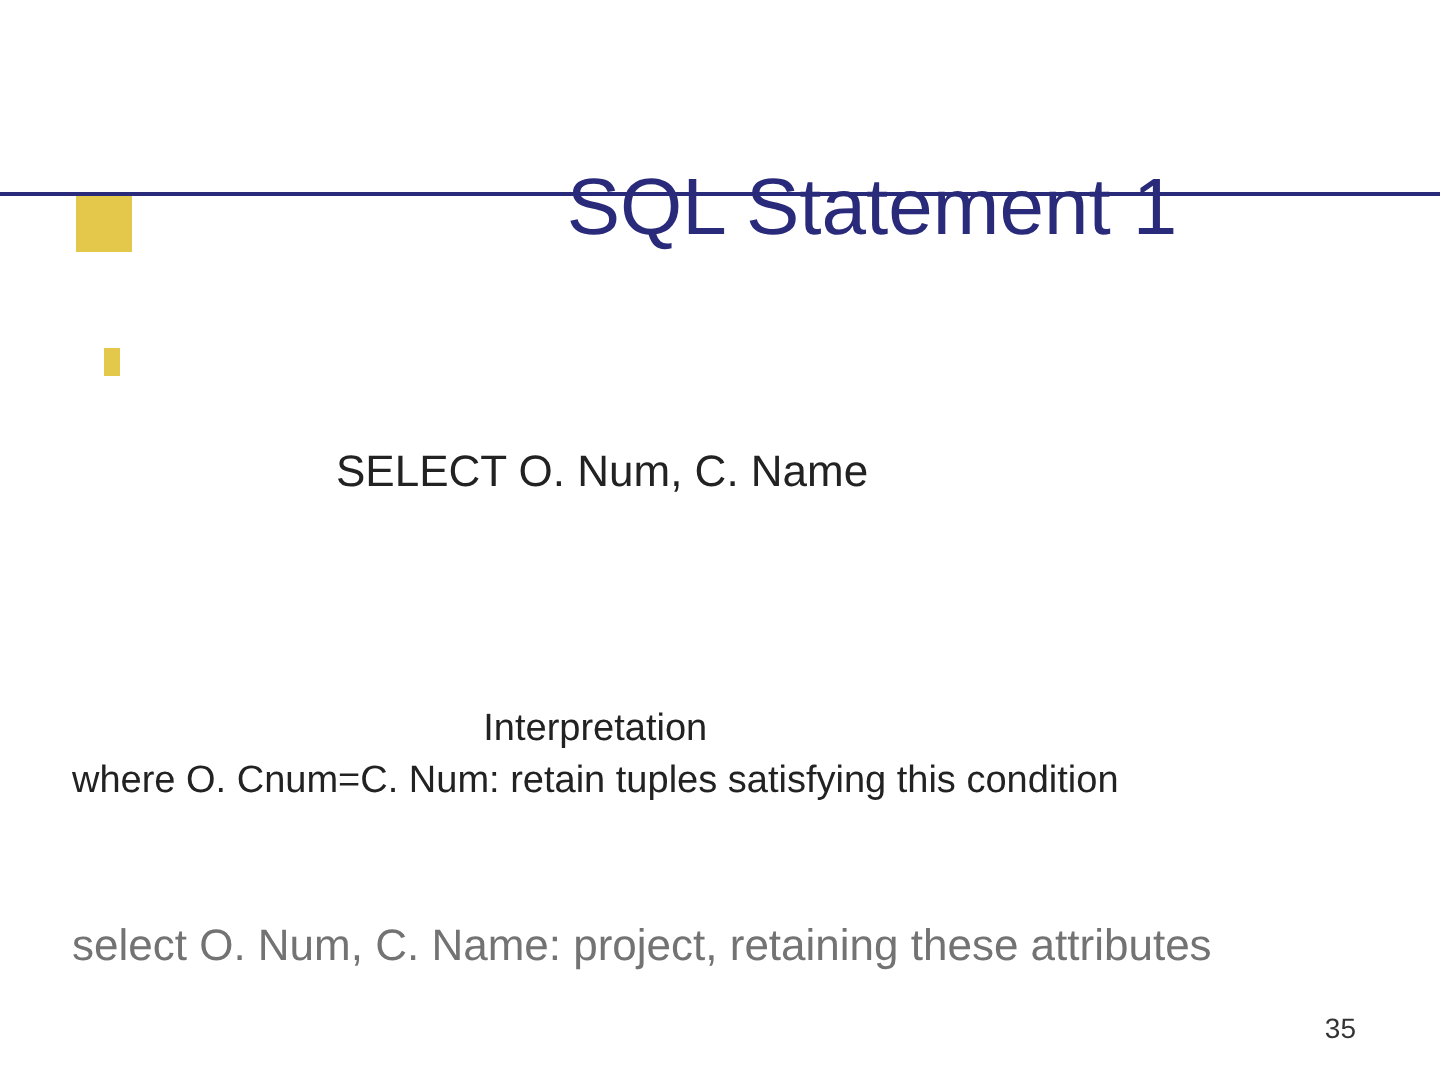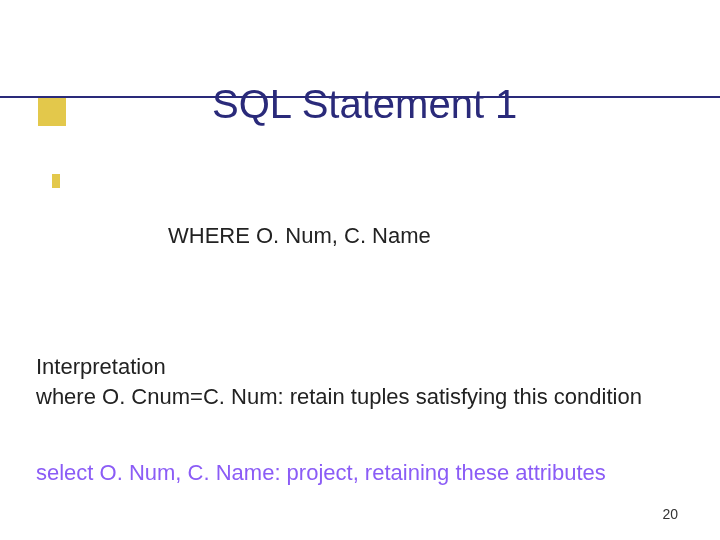--- a/index.html
+++ b/index.html
@@ -1,15 +1,15 @@
 <!DOCTYPE html>
 <html><head>
 <meta charset="utf-8">
 <style>
-  * { margin: 0; padding: 0; box-sizing: border-box; }
+  * { margin: 0; padding: 0; box-sizing: border-box; text-align: center; }
   body {
     width: 720px;
     height: 540px;
     background: #fff;
     font-family: Verdana, Geneva, sans-serif;
     position: relative;
     overflow: hidden;
   }
   .accent-square {
     position: absolute;
@@ -57,30 +57,30 @@
     left: 168px;
     top: 220px;
     font-size: 22px;
     color: #222;
     line-height: 1.45;
   }
   .interp-block {
     position: absolute;
     left: 36px;
     top: 352px;
-    font-size: 22px;
+    font-size: 19px;
     color: #222;
     line-height: 1.38;
   }
   .project-block {
     position: absolute;
     left: 36px;
     top: 460px;
     font-size: 22px;
-    color: #8b5cf6;
+    color: #737373;
   }
   .page-num {
     position: absolute;
     right: 42px;
     bottom: 18px;
     font-size: 14px;
     color: #333;
   }
 </style>
 </head>
@@ -88,23 +88,23 @@
 
 <div class="accent-square"></div>
 
 <div class="title-wrap">
   <div class="title">SQL Statement 1</div>
 </div>
 <div class="title-underline"></div>
 <div class="accent-tick"></div>
 
 <div class="sql-block">
-  <div>WHERE O. Num, C. Name</div>
+  <div>SELECT O. Num, C. Name</div>
 </div>
 
 <div class="interp-block">
   <div>Interpretation</div>
   <div>where O. Cnum=C. Num: retain tuples satisfying this condition</div>
 </div>
 
 <div class="project-block">select O. Num, C. Name: project, retaining these attributes</div>
 
-<div class="page-num">20</div>
+<div class="page-num">35</div>
 
 </body></html>

